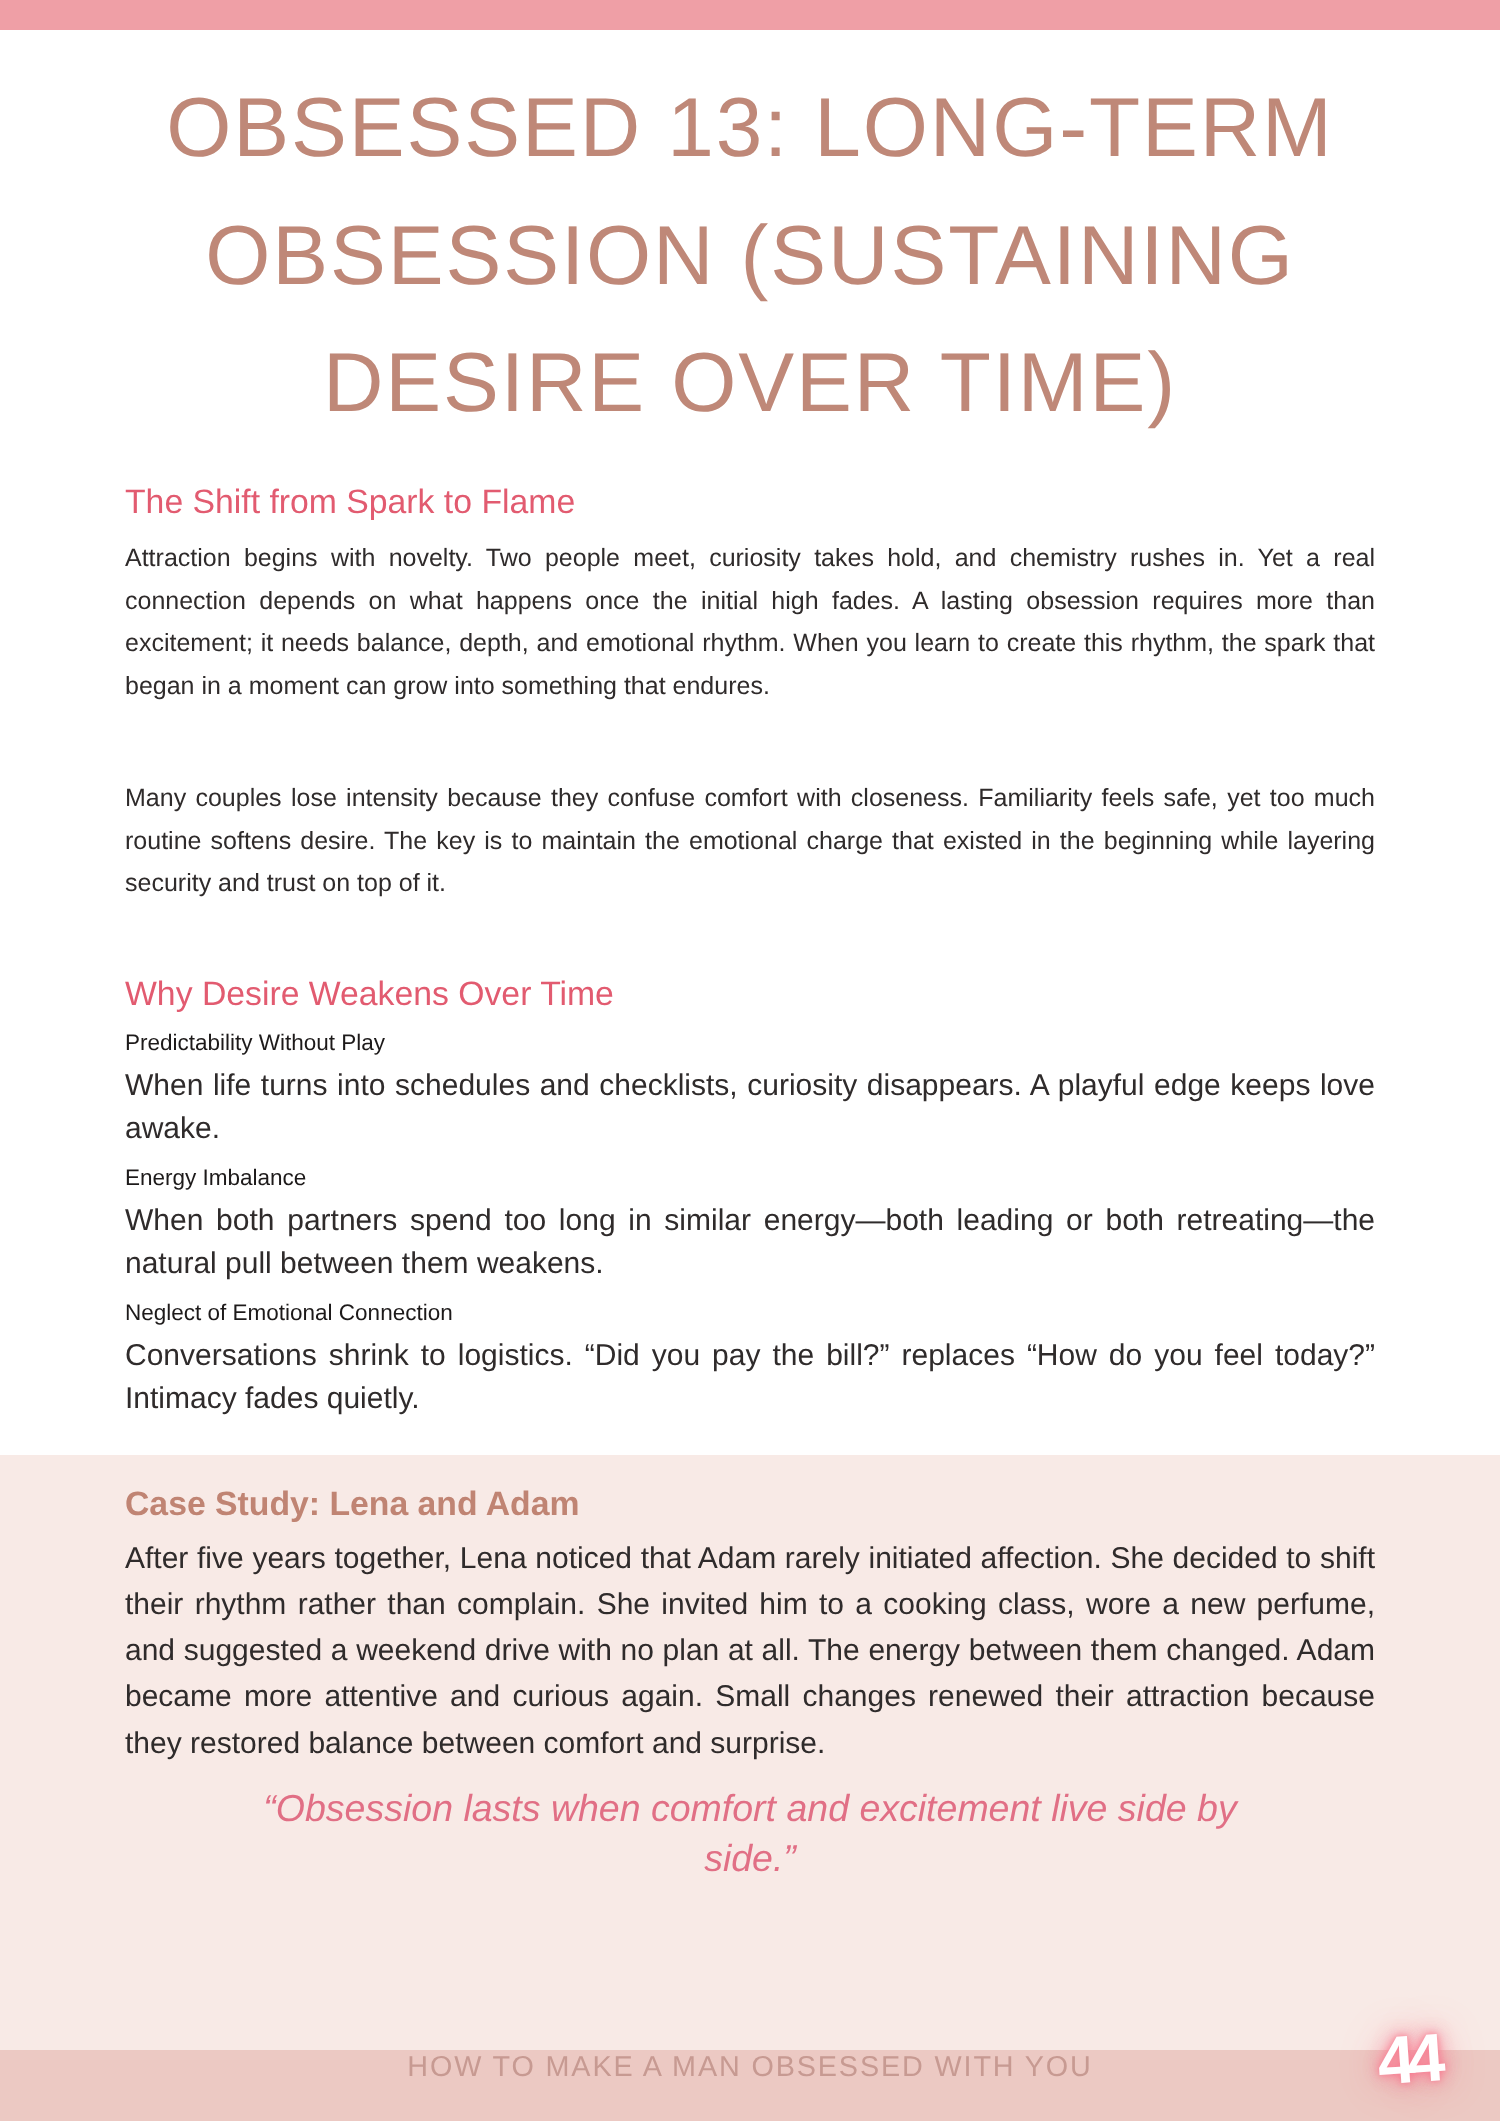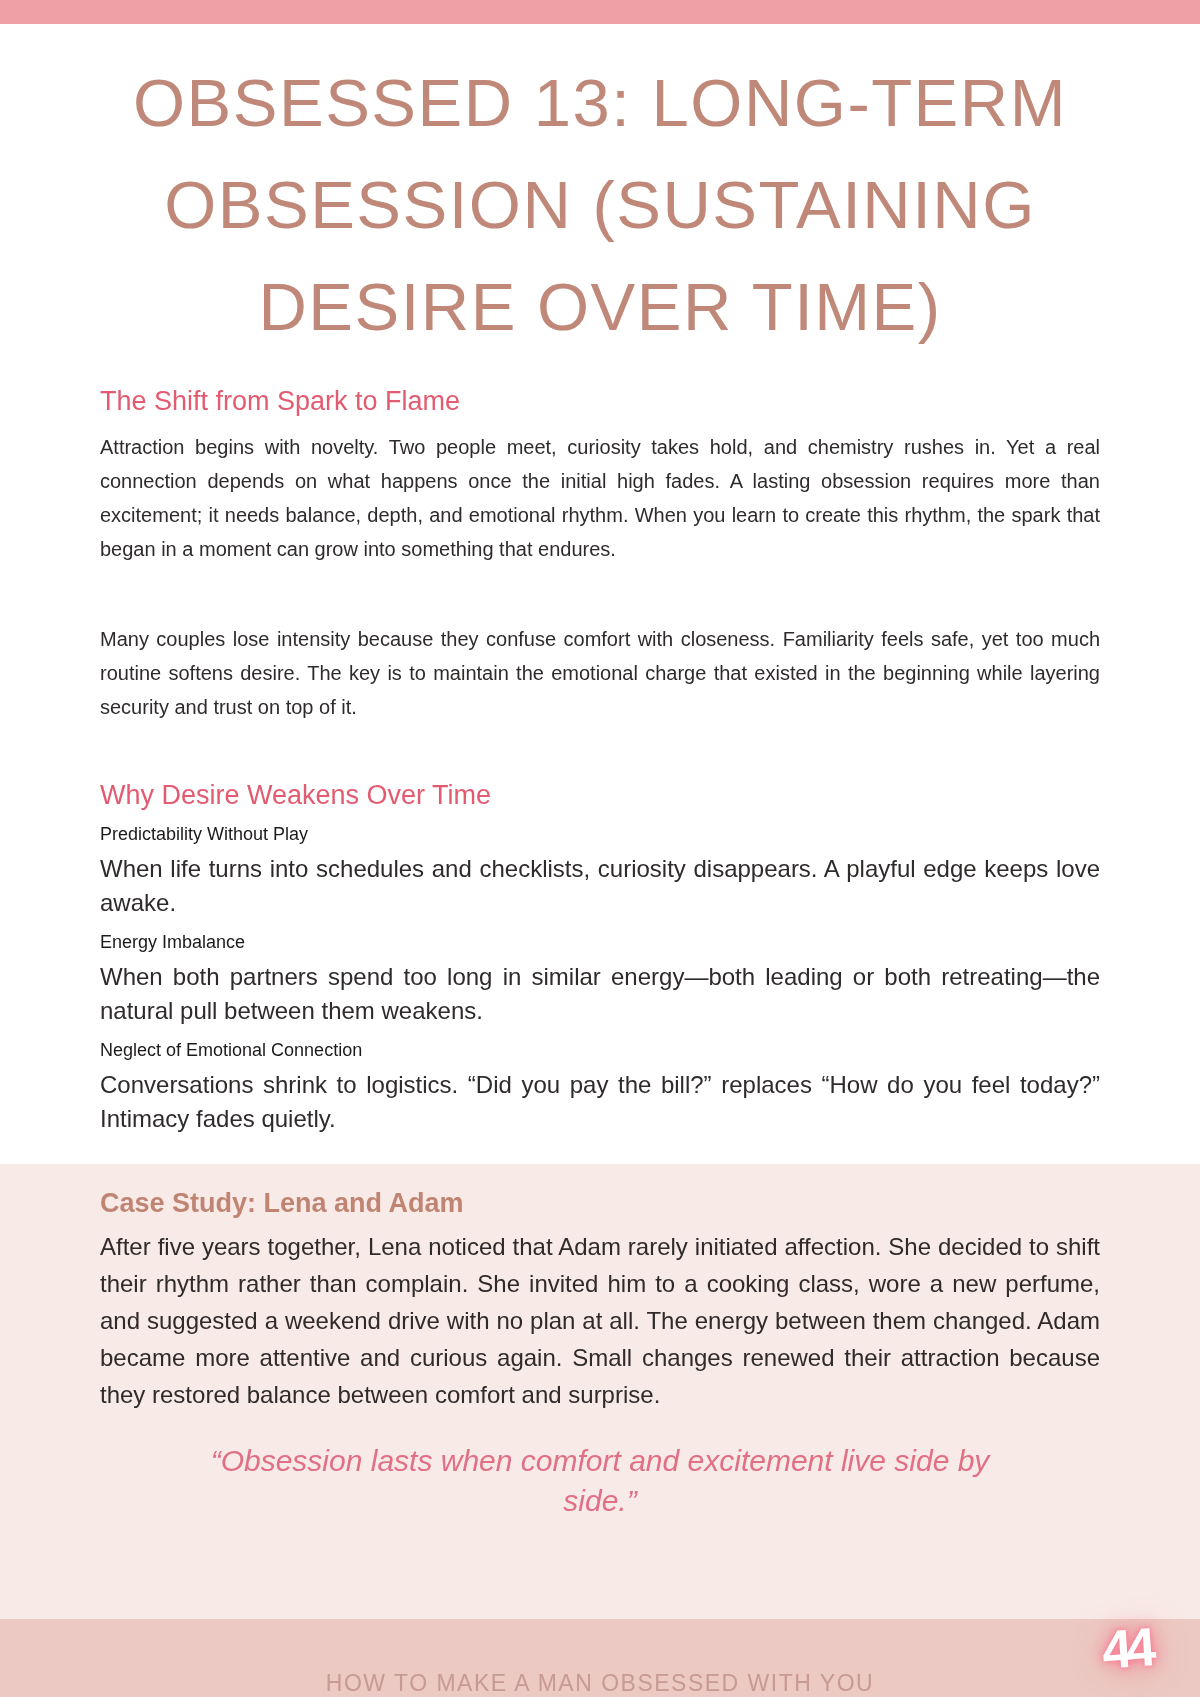--- a/index.html
+++ b/index.html
@@ -70,32 +70,32 @@
     line-height:34px;
   }
   .case-body {
     color:#2f2b2b;
     font-size:24px;
     line-height:37px;
     text-align:justify;
     margin-top:8px;
   }
   .quote {
-    margin:28px auto 0;
+    margin:15px auto 0;
     max-width:840px;
     text-align:center;
     font-style:italic;
     color:#e16f85;
     font-size:30px;
     line-height:40px;
   }
   .footer-bar {
-    height:78px;
+    height:57px;
     background:#ecc9c3;
-    display:flex; align-items:flex-end; justify-content:center;
+    display:flex; align-items:flex-start; justify-content:center;
   }
   .footer-text {
     color:#c79a92;
     font-size:23px;
     letter-spacing:1.5px;
   }
   .page-number {
     position:absolute;
     right:50px; bottom:18px;
     color:#ffffff;

